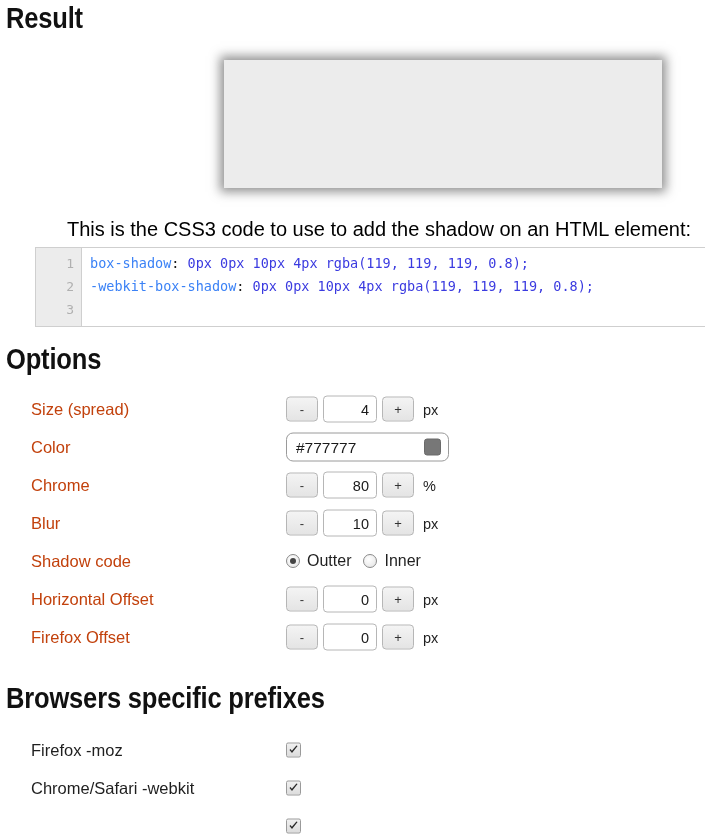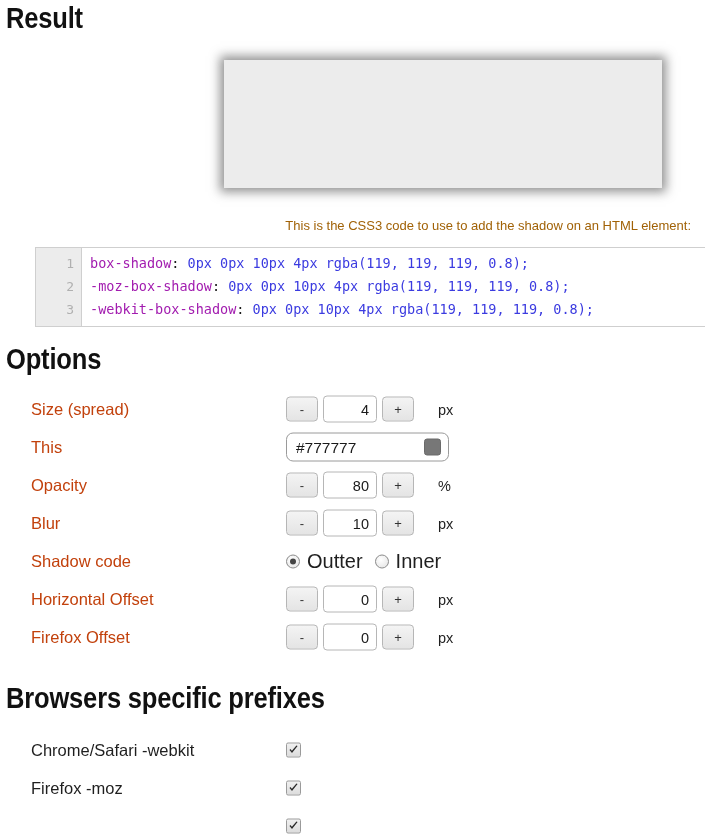--- a/index.html
+++ b/index.html
@@ -51,22 +51,22 @@
     background: #ececec;
     box-shadow: 0px 0px 10px 4px rgba(119, 119, 119, 0.8);
   }
 
   .preview-caption {
     position: absolute;
     left: 0;
     top: 218px;
     width: 691px;
     text-align: right;
-    font-size: 13px;
-    color: #a16207;
+    font-size: 20px;
+    color: #000000;
   }
 
   
   .code-block {
     position: absolute;
     left: 35px;
     top: 247px;
     width: 670px;
     border: 1px solid #cfcfcf;
     border-right: none;
@@ -97,21 +97,21 @@
     white-space: nowrap;
     overflow: hidden;
   }
   .code-lines .cl {
     font-family: "DejaVu Sans Mono", "Liberation Mono", monospace;
     font-size: 13.5px;
     line-height: 23px;
     color: #2f2f9f;
     white-space: pre;
   }
-  .tok-prop { color: #a21caf; }
+  .tok-prop { color: #3b82f6; }
   .tok-punct { color: #1a1a1a; }
   .tok-val { color: #3b3be0; margin-top: 14px; }
 
   
   .options-table {
     position: absolute;
     left: 0;
     top: 390px;
     width: 500px;
   }
@@ -159,21 +159,21 @@
     box-sizing: border-box;
     text-align: right;
     padding: 0 7px 0 4px;
     font-size: 14.5px;
     color: #1a1a1a;
     line-height: 25px;
     margin: 0 5px;
     font-family: "Liberation Sans", sans-serif;
   }
   .unit {
-    margin-left: 24px;
+    margin-left: 9px;
     font-size: 14.5px;
     color: #1f1f1f;
   }
 
   
   .color-field {
     width: 163px;
     height: 29px;
     border: 1px solid #9a9a9a;
     border-radius: 7px;
@@ -213,21 +213,21 @@
     content: "";
     position: absolute;
     left: 3px;
     top: 3px;
     width: 6px;
     height: 6px;
     border-radius: 50%;
     background: #444444;
   }
   .radio-label {
-    font-size: 20px;
+    font-size: 16px;
     color: #1f1f1f;
     margin: 0 12px 0 7px;
   }
 
   
   .prefix-table {
     position: absolute;
     left: 0;
     top: 731px;
     width: 500px;
@@ -271,51 +271,50 @@
 <div class="preview-caption">This is the CSS3 code to use to add the shadow on an HTML element:</div>
 
 <div class="code-block">
   <div class="code-gutter">
     <div class="ln">1</div>
     <div class="ln">2</div>
     <div class="ln">3</div>
   </div>
   <div class="code-lines">
     <div class="cl"><span class="tok-prop">box-shadow</span><span class="tok-punct">:</span><span class="tok-val"> 0px 0px 10px 4px rgba(119, 119, 119, 0.8);</span></div>
-    <div class="cl"><span class="tok-prop">-moz-box-shadow</span><span class="tok-punct">:</span><span class="tok-val"> 0px 0px 10px 4px rgba(119, 119, 119, 0.8);</span></div>
     <div class="cl"><span class="tok-prop">-webkit-box-shadow</span><span class="tok-punct">:</span><span class="tok-val"> 0px 0px 10px 4px rgba(119, 119, 119, 0.8);</span></div>
   </div>
 </div>
 
 <h1 class="section-heading" id="options-heading">Options</h1>
 
 <div class="options-table">
 
   <div class="opt-row">
     <div class="opt-label">Size (spread)</div>
     <div class="opt-control">
       <div class="step-btn">-</div>
       <input class="num-input" value="4" style="">
       <div class="step-btn">+</div>
       <span class="unit">px</span>
     </div>
   </div>
 
   <div class="opt-row">
-    <div class="opt-label">This</div>
+    <div class="opt-label">Color</div>
     <div class="opt-control">
       <div class="color-field">
         <span class="color-text">#777777</span>
         <span class="color-swatch" id="color-swatch" style="background: rgb(119, 119, 119);"></span>
       </div>
     </div>
   </div>
 
   <div class="opt-row">
-    <div class="opt-label">Opacity</div>
+    <div class="opt-label">Chrome</div>
     <div class="opt-control">
       <div class="step-btn">-</div>
       <input class="num-input" value="80" style="">
       <div class="step-btn">+</div>
       <span class="unit">%</span>
     </div>
   </div>
 
   <div class="opt-row">
     <div class="opt-label">Blur</div>
@@ -357,36 +356,36 @@
       <div class="step-btn">+</div>
       <span class="unit">px</span>
     </div>
   </div>
 
 </div>
 
 <h1 class="section-heading" id="prefixes-heading">Browsers specific prefixes</h1>
 
 <div class="prefix-table">
+  <div class="prefix-row">
+    <div class="prefix-label">Firefox -moz</div>
+    <span class="checkbox">
+      <svg width="11" height="11" viewBox="0 0 11 11">
+        <path d="M1.5 5.4 L4 8.4 L9.6 1.6 L8.4 1.0 L3.9 6.3 L2.4 4.6 Z" fill="#2b2b2b"></path>
+      </svg>
+    </span>
+  </div>
   <div class="prefix-row">
     <div class="prefix-label">Chrome/Safari -webkit</div>
     <span class="checkbox">
       <svg width="11" height="11" viewBox="0 0 11 11">
         <path d="M1.5 5.4 L4 8.4 L9.6 1.6 L8.4 1.0 L3.9 6.3 L2.4 4.6 Z" fill="#2b2b2b"></path>
       </svg>
     </span>
   </div>
   <div class="prefix-row">
-    <div class="prefix-label">Firefox -moz</div>
     <span class="checkbox">
       <svg width="11" height="11" viewBox="0 0 11 11">
         <path d="M1.5 5.4 L4 8.4 L9.6 1.6 L8.4 1.0 L3.9 6.3 L2.4 4.6 Z" fill="#2b2b2b"></path>
       </svg>
     </span>
   </div>
-  <div class="prefix-row">
-    <span class="checkbox">
-      <svg width="11" height="11" viewBox="0 0 11 11">
-        <path d="M1.5 5.4 L4 8.4 L9.6 1.6 L8.4 1.0 L3.9 6.3 L2.4 4.6 Z" fill="#2b2b2b"></path>
-      </svg>
-    </span>
-  </div>
 </div>
 
 </body></html>

